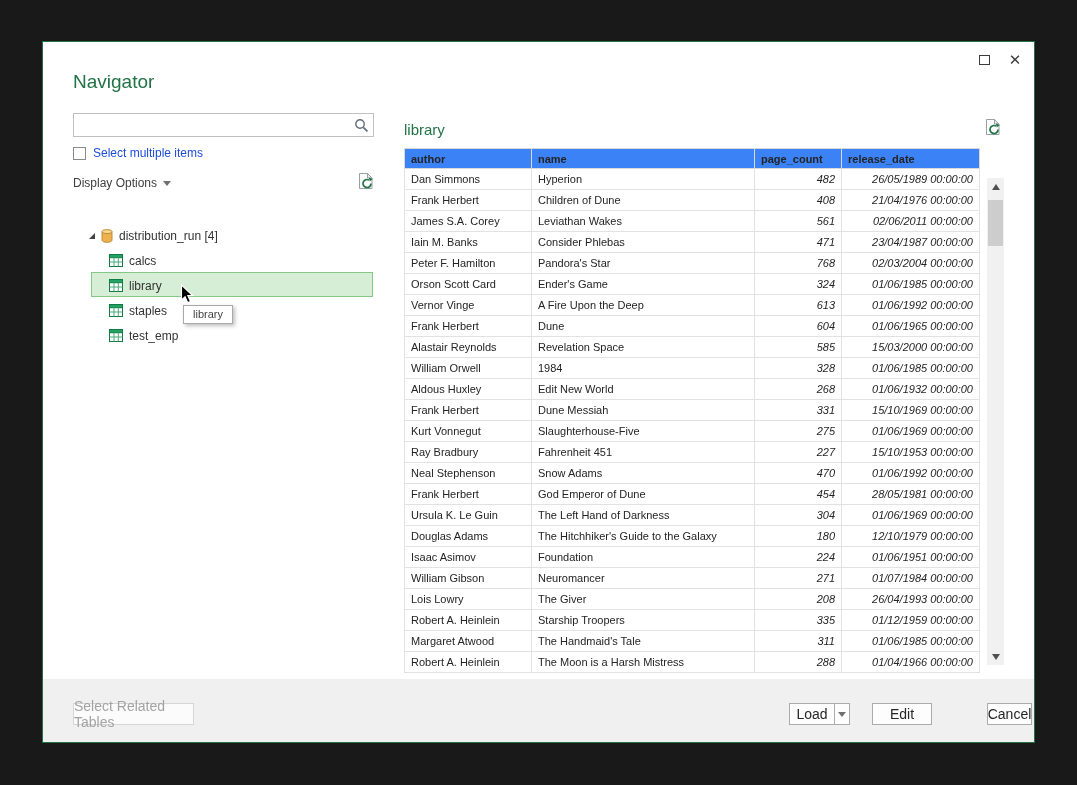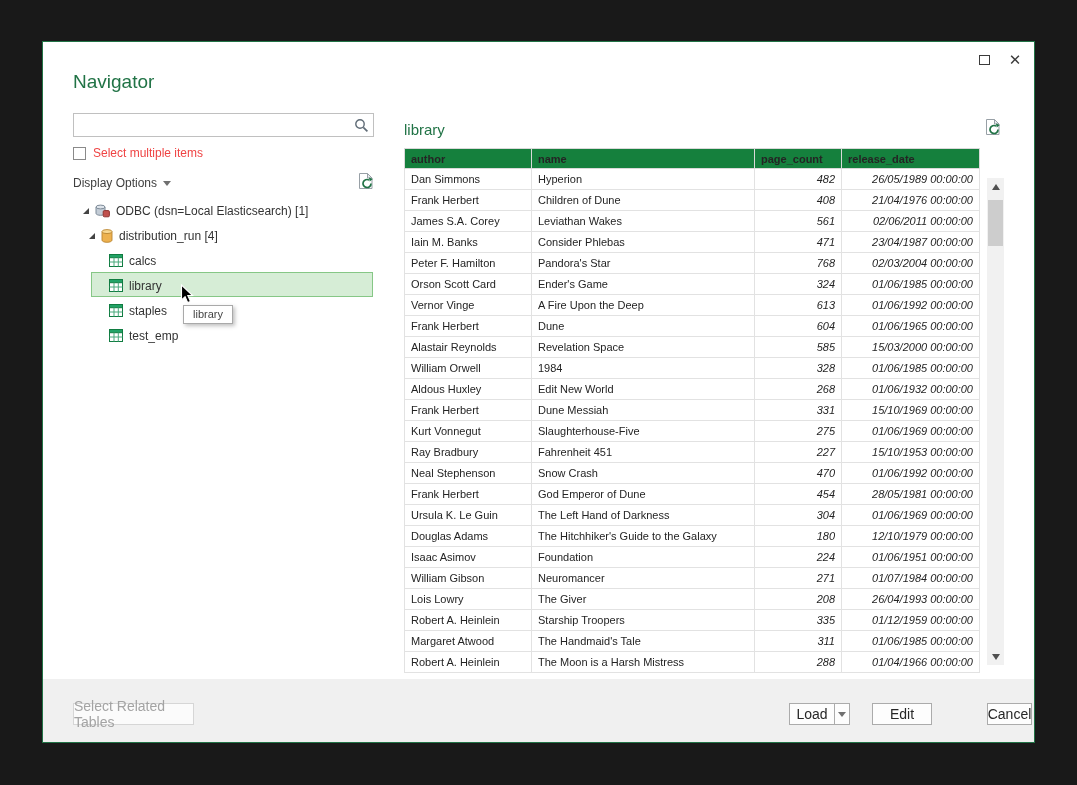--- a/index.html
+++ b/index.html
@@ -17,42 +17,42 @@
   #btn-max { left:928px; }
   #btn-close { left:959px; font-size:15px; }
   .max-glyph { width:11px; height:10px; border:1.4px solid #3b3b3b; background:transparent; }
 
   .nav-title { position:absolute; left:30px; top:29px; font-size:19px; color:#217346; }
 
   .search-box { position:absolute; left:30px; top:71px; width:301px; height:24px; border:1px solid #c0c0c0; background:#fff; }
   .search-input { position:absolute; left:0; top:0; width:273px; height:22px; border:none; outline:none; padding:0 6px; font:12px "Liberation Sans", sans-serif; }
   .search-icon { position:absolute; right:4px; top:4px; }
 
-  .chk-row { position:absolute; left:30px; top:104px; display:flex; align-items:center; gap:7px; font-size:12px; color:#ef4444; }
+  .chk-row { position:absolute; left:30px; top:104px; display:flex; align-items:center; gap:7px; font-size:12px; color:#1d4ed8; }
   .checkbox { width:13px; height:13px; border:1px solid #8a8a8a; background:#fff; }
 
   .disp-row { position:absolute; left:30px; top:130px; width:302px; display:flex; align-items:center; font-size:12px; color:#3f3f3f; }
   .caret-down { width:0; height:0; border-left:4px solid transparent; border-right:4px solid transparent; border-top:5px solid #707070; margin-left:6px; }
   .disp-refresh { margin-left:auto; }
 
   .tree { position:absolute; left:30px; top:158px; width:302px; height:155px; }
   .tree-hl { position:absolute; left:18px; width:282px; height:25px; background:#d6edd6; border:1px solid #86c786; }
   .tree-row { position:absolute; height:21px; display:flex; align-items:center; gap:6px; font-size:12px; color:#333; white-space:nowrap; }
   .tri { width:0; height:0; border-left:6px solid transparent; border-bottom:6px solid #444; flex:0 0 auto; }
   .ticon { display:flex; flex:0 0 auto; }
   .ticon svg { display:block; }
 
   .tooltip { position:absolute; left:140px; top:263px; padding:2px 9px 3px; background:#fff; border:1px solid #a9a9a9; box-shadow:2px 2px 4px rgba(0,0,0,.25); font-size:11px; color:#444; z-index:5; }
   .cursor { position:absolute; left:137px; top:242px; z-index:6; pointer-events:none; }
 
   .preview-title { position:absolute; left:361px; top:79px; font-size:15px; color:#217346; }
   .preview-refresh { position:absolute; left:942px; top:76px; }
 
   table.preview-table { position:absolute; left:361px; top:106px; border-collapse:collapse; table-layout:fixed; font-size:11px; color:#242424; background:#fff; }
-  .preview-table th { background:#15803d; border:1px solid #d9d9d9; font-weight:bold; text-align:left; padding:3px 6px; height:20px; overflow:hidden; white-space:nowrap; }
+  .preview-table th { background:#3b82f6; border:1px solid #d9d9d9; font-weight:bold; text-align:left; padding:3px 6px; height:20px; overflow:hidden; white-space:nowrap; }
   .preview-table td { border:1px solid #e2e2e2; padding:0 6px; height:21px; overflow:hidden; white-space:nowrap; }
   .preview-table td.num { text-align:right; font-style:italic; }
 
   .scrollbar { position:absolute; left:944px; top:136px; width:17px; height:487px; background:#f1f1f1; }
   .sb-btn { position:absolute; left:0; width:17px; height:17px; display:flex; align-items:center; justify-content:center; background:#f1f1f1; }
   .sb-up { top:0; } .sb-down { bottom:0; }
   .tri-up { width:0; height:0; border-left:4px solid transparent; border-right:4px solid transparent; border-bottom:6px solid #505050; }
   .tri-dn { width:0; height:0; border-left:4px solid transparent; border-right:4px solid transparent; border-top:6px solid #505050; }
   .sb-thumb { position:absolute; left:1px; top:22px; width:15px; height:46px; background:#cdcdcd; }
 
@@ -100,31 +100,20 @@
       <svg width="17" height="19" viewBox="0 0 17 19">
           <path d="M1.5 1.5 h8 l4.5 4.5 v10.5 h-12.5 z" fill="#fff" stroke="#98a0a6"></path>
           <path d="M9.5 1.5 v4.5 h4.5 z" fill="#e7ebee" stroke="#98a0a6"></path>
           <path d="M13 11.4 a4 4 0 1 1 -1.9 -3.3" fill="none" stroke="#217346" stroke-width="1.7"></path>
           <path d="M11 5.4 l3.8 1.5 -3.1 2.5 z" fill="#217346"></path>
         </svg>
     </span>
   </div>
 
   <div class="tree">
-      <div class="tree-row" style="top: 0px; left: 10px;">
-        <span class="tri"></span>
-        <span class="ticon">
-          <svg width="15" height="14" viewBox="0 0 15 14">
-            <path d="M1 3 v6.4 c0 1.05 2 1.9 4.5 1.9 s4.5 -.85 4.5 -1.9 V3" fill="#c3ccd6" stroke="#7d8a97"></path>
-            <ellipse cx="5.5" cy="3" rx="4.5" ry="1.9" fill="#dde3ea" stroke="#7d8a97"></ellipse>
-            <rect x="8.2" y="6.6" width="6.2" height="6.2" rx="1.2" fill="#c0504d" stroke="#8e3432"></rect>
-          </svg>
-        </span>
-        <span>ODBC (dsn=Local Elasticsearch) [1]</span>
-      </div>
       <div class="tree-row" style="top: 25px; left: 16px;">
         <span class="tri"></span>
         <span class="ticon">
           <svg width="12" height="14" viewBox="0 0 12 14">
             <path d="M1 2.6 v8.6 c0 1.15 2.24 2.1 5 2.1 s5 -.95 5 -2.1 V2.6" fill="#edb14f" stroke="#b98530" stroke-width="0.9"></path>
             <ellipse cx="6" cy="2.6" rx="5" ry="2" fill="#f8d892" stroke="#b98530" stroke-width="0.9"></ellipse>
           </svg>
         </span>
         <span>distribution_run [4]</span>
       </div>
@@ -283,21 +272,21 @@
           <td class="num">01/06/1969 00:00:00</td>
         </tr>
         <tr>
           <td>Ray Bradbury</td>
           <td>Fahrenheit 451</td>
           <td class="num">227</td>
           <td class="num">15/10/1953 00:00:00</td>
         </tr>
         <tr>
           <td>Neal Stephenson</td>
-          <td>Snow Crash</td>
+          <td>Snow Adams</td>
           <td class="num">470</td>
           <td class="num">01/06/1992 00:00:00</td>
         </tr>
         <tr>
           <td>Frank Herbert</td>
           <td>God Emperor of Dune</td>
           <td class="num">454</td>
           <td class="num">28/05/1981 00:00:00</td>
         </tr>
         <tr>

